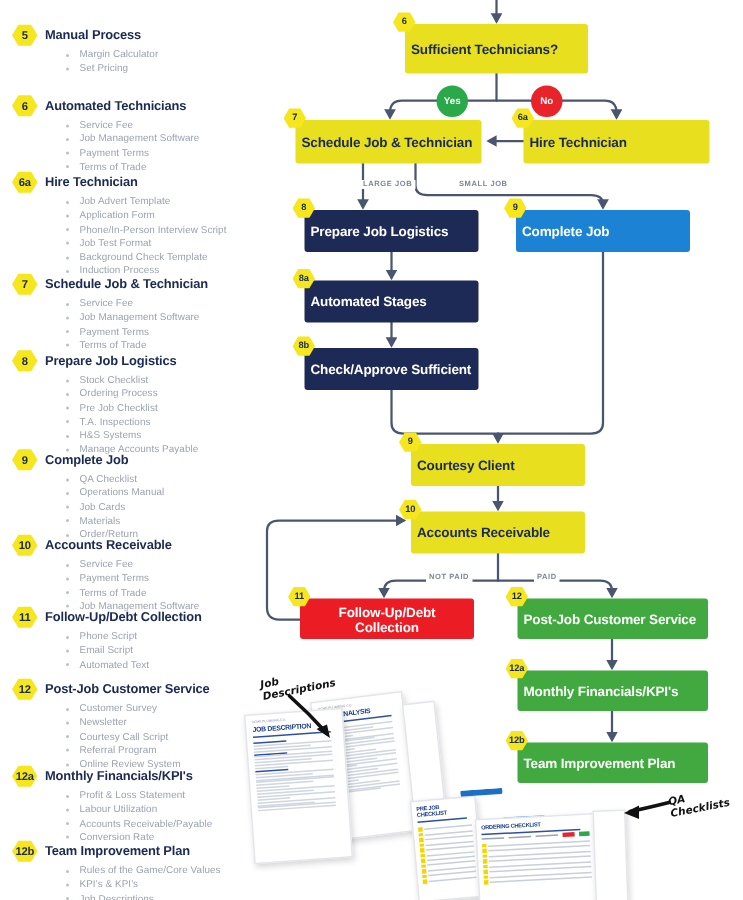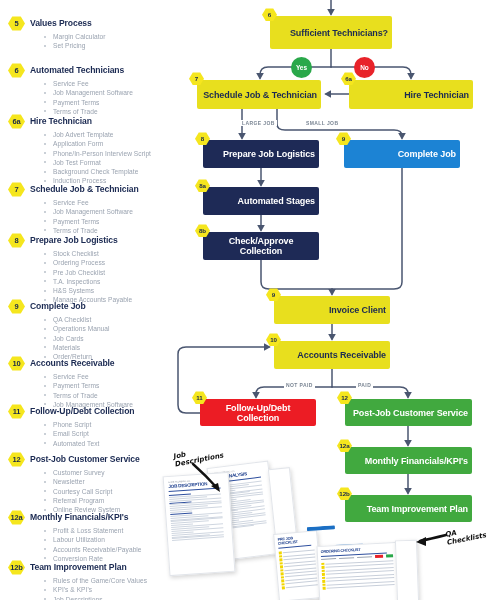--- a/index.html
+++ b/index.html
@@ -37,21 +37,21 @@
   }
   .cl-bullets li::before {
     content: ""; position: absolute; left: 2px; top: 3.6px;
     width: 2px; height: 2px; background: #b9c0ca; border-radius: 50%;
   }
 
   
   .flow { position: absolute; left: 182px; top: 0; width: 313px; height: 600px; }
   .node {
     position: absolute;
-    display: flex; align-items: center; justify-content: flex-end;
+    display: flex; align-items: center; justify-content: flex-start;
     color: #ffffff; font-weight: bold; font-size: 9px;
     border-radius: 2px; text-align: center;
     letter-spacing: -0.1px; padding: 0 4px;
   }
   .node.yellow { background: #e8df1e; color: #1b2a52; }
   .node.navy   { background: #1e2a56; color: #ffffff; }
   .node.blue   { background: #1c83d4; color: #ffffff; }
   .node.green  { background: #41a93f; color: #ffffff; }
   .node.red    { background: #ec1c24; color: #ffffff; }
 
@@ -107,21 +107,21 @@
 </style>
 </head>
 <body>
 
 <div id="root">
 
   <div class="checklist">
       <div class="cl-item" style="top: 16px;">
         <div class="cl-head">
           <div class="hexbadge">5</div>
-          <div class="cl-title">Values Process</div>
+          <div class="cl-title">Manual Process</div>
         </div>
         <ul class="cl-bullets">
           <li>Margin Calculator</li>
           <li>Set Pricing</li>
         </ul>
       </div>
       <div class="cl-item" style="top: 63px;">
         <div class="cl-head">
           <div class="hexbadge">6</div>
           <div class="cl-title">Automated Technicians</div>
@@ -312,25 +312,25 @@
       <div class="node blue" style="left: 162px; top: 140px; width: 116px; height: 28px;">
         <div class="nodebadge">9</div>
         <span>Complete Job</span>
       </div>
       <div class="node navy" style="left: 21px; top: 187px; width: 116px; height: 28px;">
         <div class="nodebadge">8a</div>
         <span>Automated Stages</span>
       </div>
       <div class="node navy" style="left: 21px; top: 232px; width: 116px; height: 28px;">
         <div class="nodebadge">8b</div>
-        <span>Check/Approve Collection</span>
+        <span>Check/Approve Sufficient</span>
       </div>
       <div class="node yellow" style="left: 92px; top: 296px; width: 116px; height: 28px;">
         <div class="nodebadge">9</div>
-        <span>Invoice Client</span>
+        <span>Courtesy Client</span>
       </div>
       <div class="node yellow" style="left: 92px; top: 341px; width: 116px; height: 28px;">
         <div class="nodebadge">10</div>
         <span>Accounts Receivable</span>
       </div>
       <div class="node red" style="left: 18px; top: 399px; width: 116px; height: 27px;">
         <div class="nodebadge">11</div>
         <span>Follow-Up/Debt Collection</span>
       </div>
       <div class="node green" style="left: 163px; top: 399px; width: 127px; height: 27px;">

